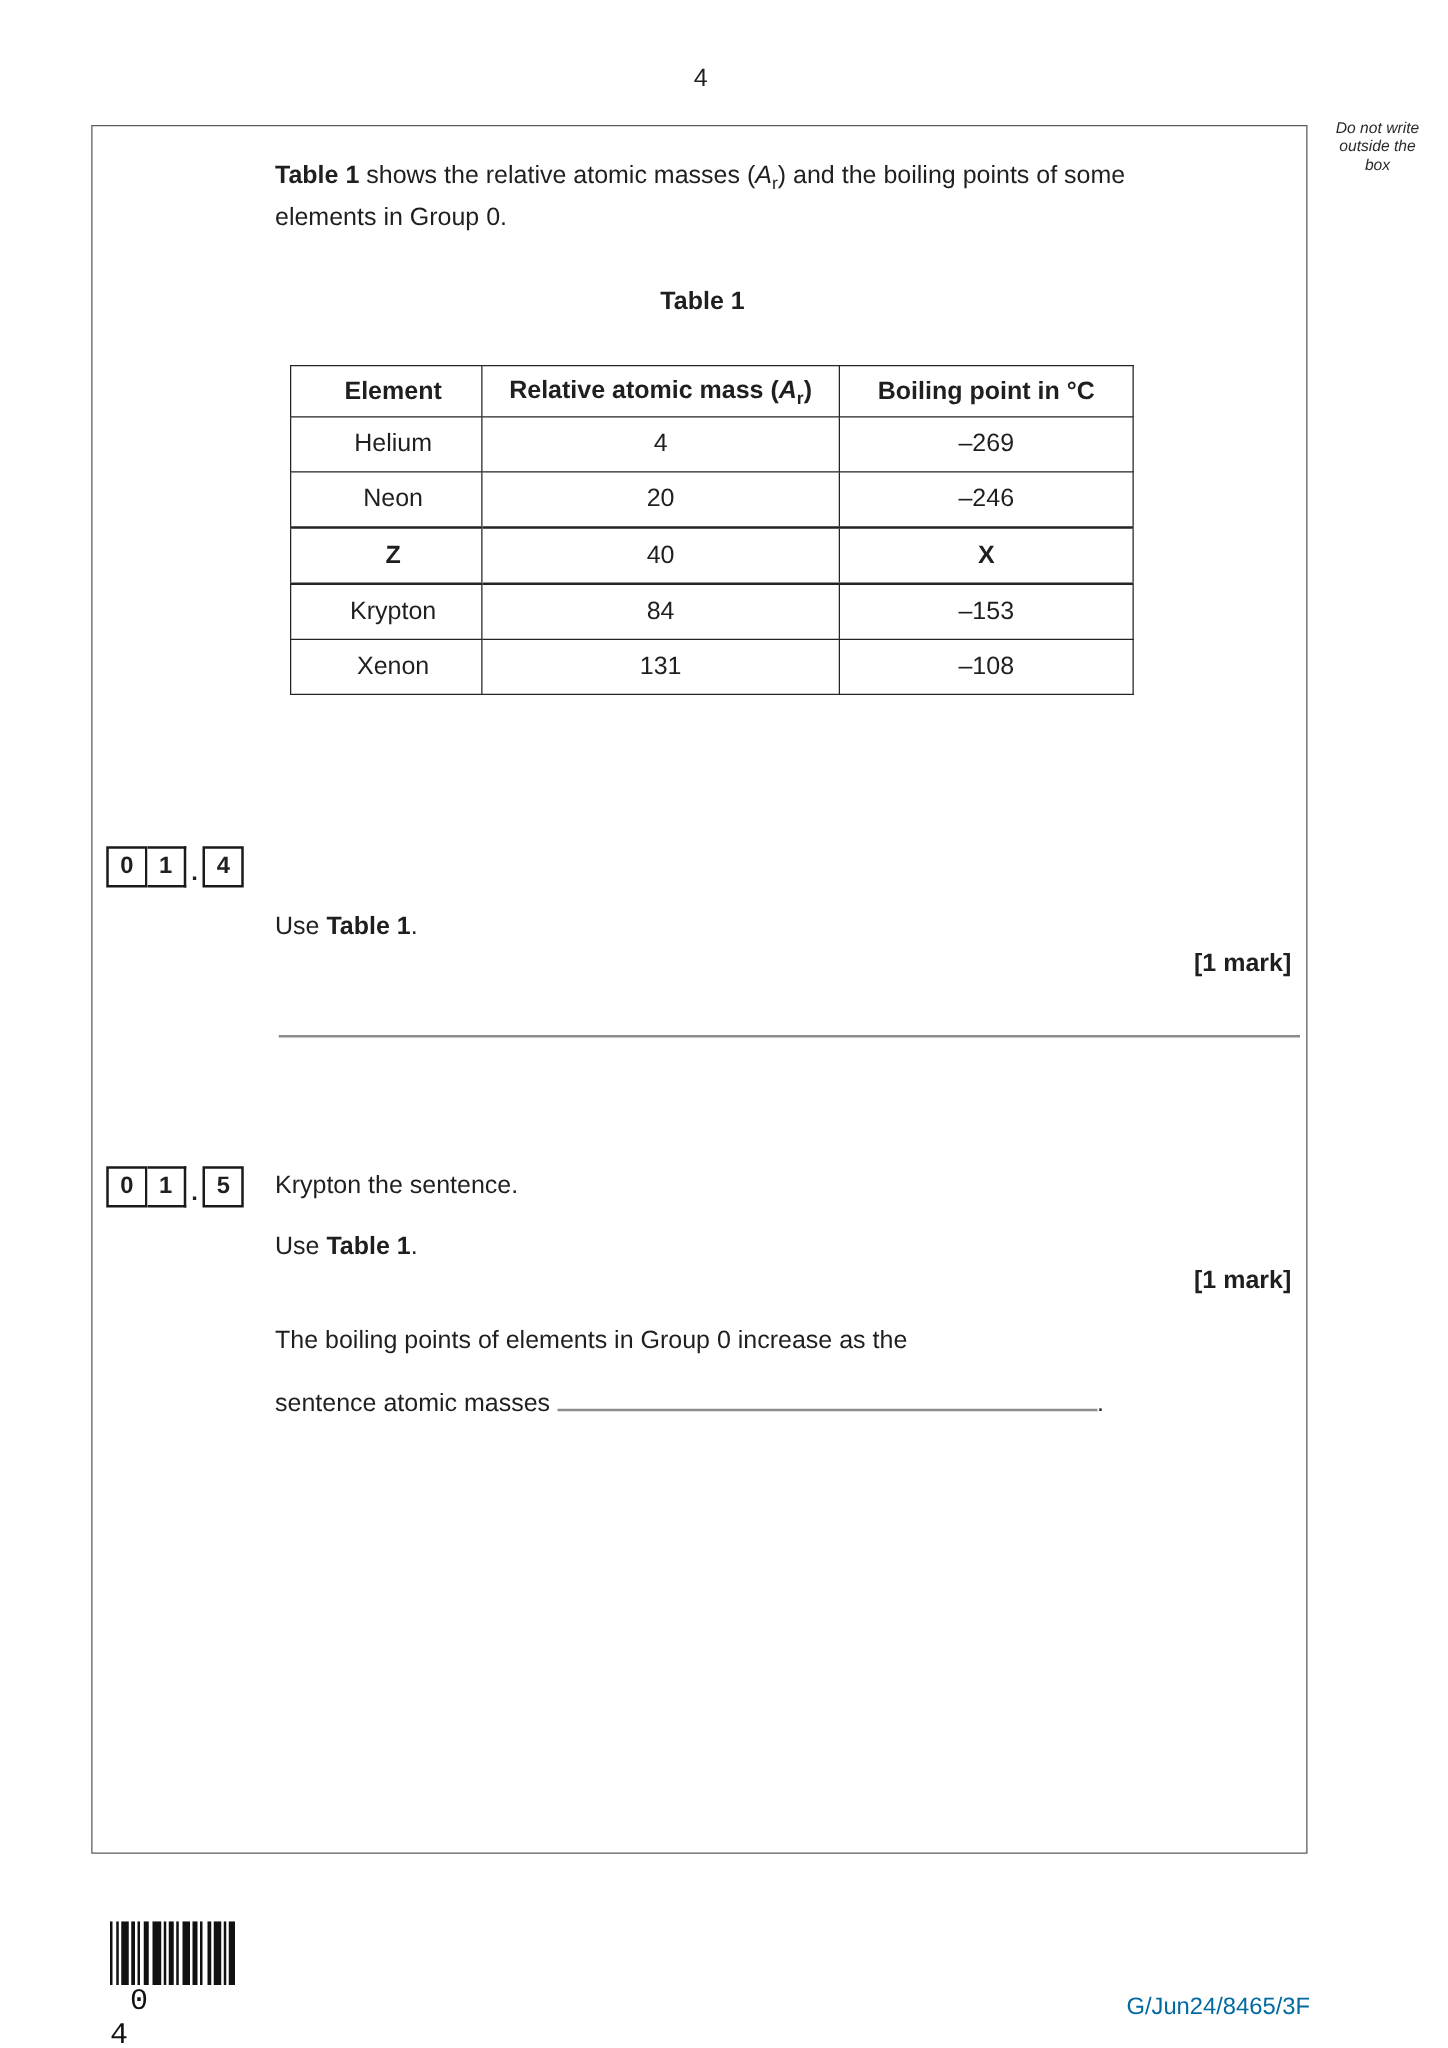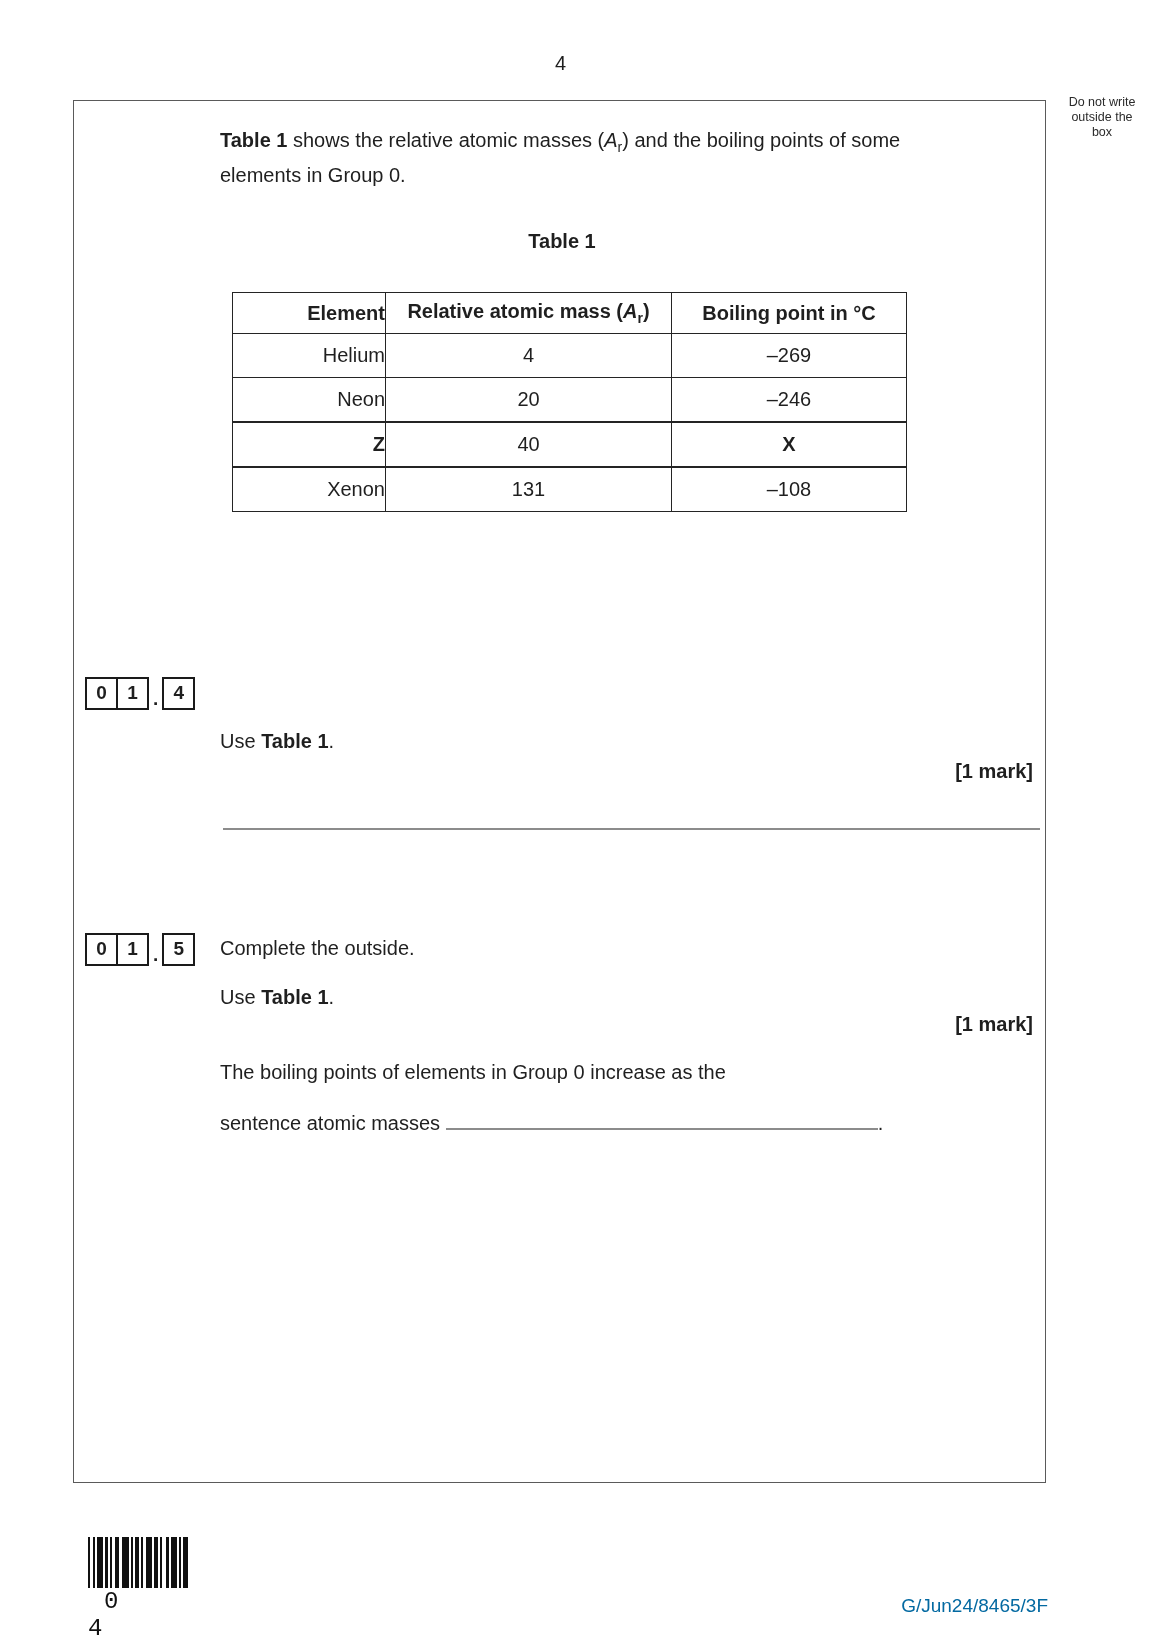--- a/index.html
+++ b/index.html
@@ -18,21 +18,21 @@
     text-align:center;font-size:20px;
   }
 
   .content-box{
     left:73px;top:100px;width:971px;height:1381px;
     border:1.5px solid #5a5a5a;
   }
 
   .side-note{
     left:1050px;top:95px;width:104px;
-    font-size:12.5px;line-height:1.18;
+    font-style:italic;font-size:12.5px;line-height:1.18;
     text-align:center;color:#2a2a2a;
   }
 
   .intro{
     left:220px;top:126px;width:730px;
     font-size:20px;line-height:28px;
   }
   .b{font-weight:bold;}
   .ital{font-style:italic;}
   sub.ar{font-size:14px;}
@@ -48,21 +48,21 @@
     font-size:20px;
   }
   table.data th, table.data td{
     border:1.4px solid #242424;
     padding:0;
     height:43px;
     background:#ffffff;
     font-weight:normal;
   }
   table.data th{font-weight:bold;height:40px;}
-  .col-el{width:141px;text-align:right;padding-left:11px !important;}
+  .col-el{width:141px;text-align:center;padding-left:11px !important;}
   .col-mass{width:285px;text-align:center;}
   .col-boil{width:234px;text-align:center;}
   tr.row-z td{border-top-width:2.5px;border-bottom-width:2.5px;font-weight:bold;}
   tr.row-z td.col-mass{font-weight:normal;}
 
   .qnum{
     display:flex;align-items:center;
   }
   .qnum .dbox{
     width:29px;height:29px;
@@ -150,20 +150,25 @@
       <td class="col-el">Neon</td>
       <td class="col-mass">20</td>
       <td class="col-boil">–246</td>
     </tr>
     <tr class="row-z">
       <td class="col-el">Z</td>
       <td class="col-mass">40</td>
       <td class="col-boil">X</td>
     </tr>
     <tr>
+      <td class="col-el">Krypton</td>
+      <td class="col-mass">84</td>
+      <td class="col-boil">–153</td>
+    </tr>
+    <tr>
       <td class="col-el">Xenon</td>
       <td class="col-mass">131</td>
       <td class="col-boil">–108</td>
     </tr>
   </tbody>
     </table>
 
   <div class="abs qnum q14-num">
     <span class="dbox">0</span>
     <span class="dbox joined">1</span>
@@ -175,21 +180,21 @@
   </div>
   <div class="abs q14-mark">[1 mark]</div>
   <div class="abs answer-line"></div>
 
   <div class="abs qnum q15-num">
     <span class="dbox">0</span>
     <span class="dbox joined">1</span>
     <span class="dot">.</span>
     <span class="dbox">5</span>
   </div>
-  <div class="abs body-text q15-text">Complete the outside.</div>
+  <div class="abs body-text q15-text">Krypton the sentence.</div>
   <div class="abs body-text q15-use">
     <span>Use </span><span class="b">Table 1</span><span>.</span>
   </div>
   <div class="abs q15-mark">[1 mark]</div>
   <div class="abs body-text q15-line1">The boiling points of elements in Group 0 increase as the</div>
   <div class="abs body-text q15-line2">
     <span>sentence atomic masses </span><span class="blank"></span><span>.</span>
   </div>
 
   <svg class="abs barcode" width="102" height="51" viewBox="0 0 102 51">

